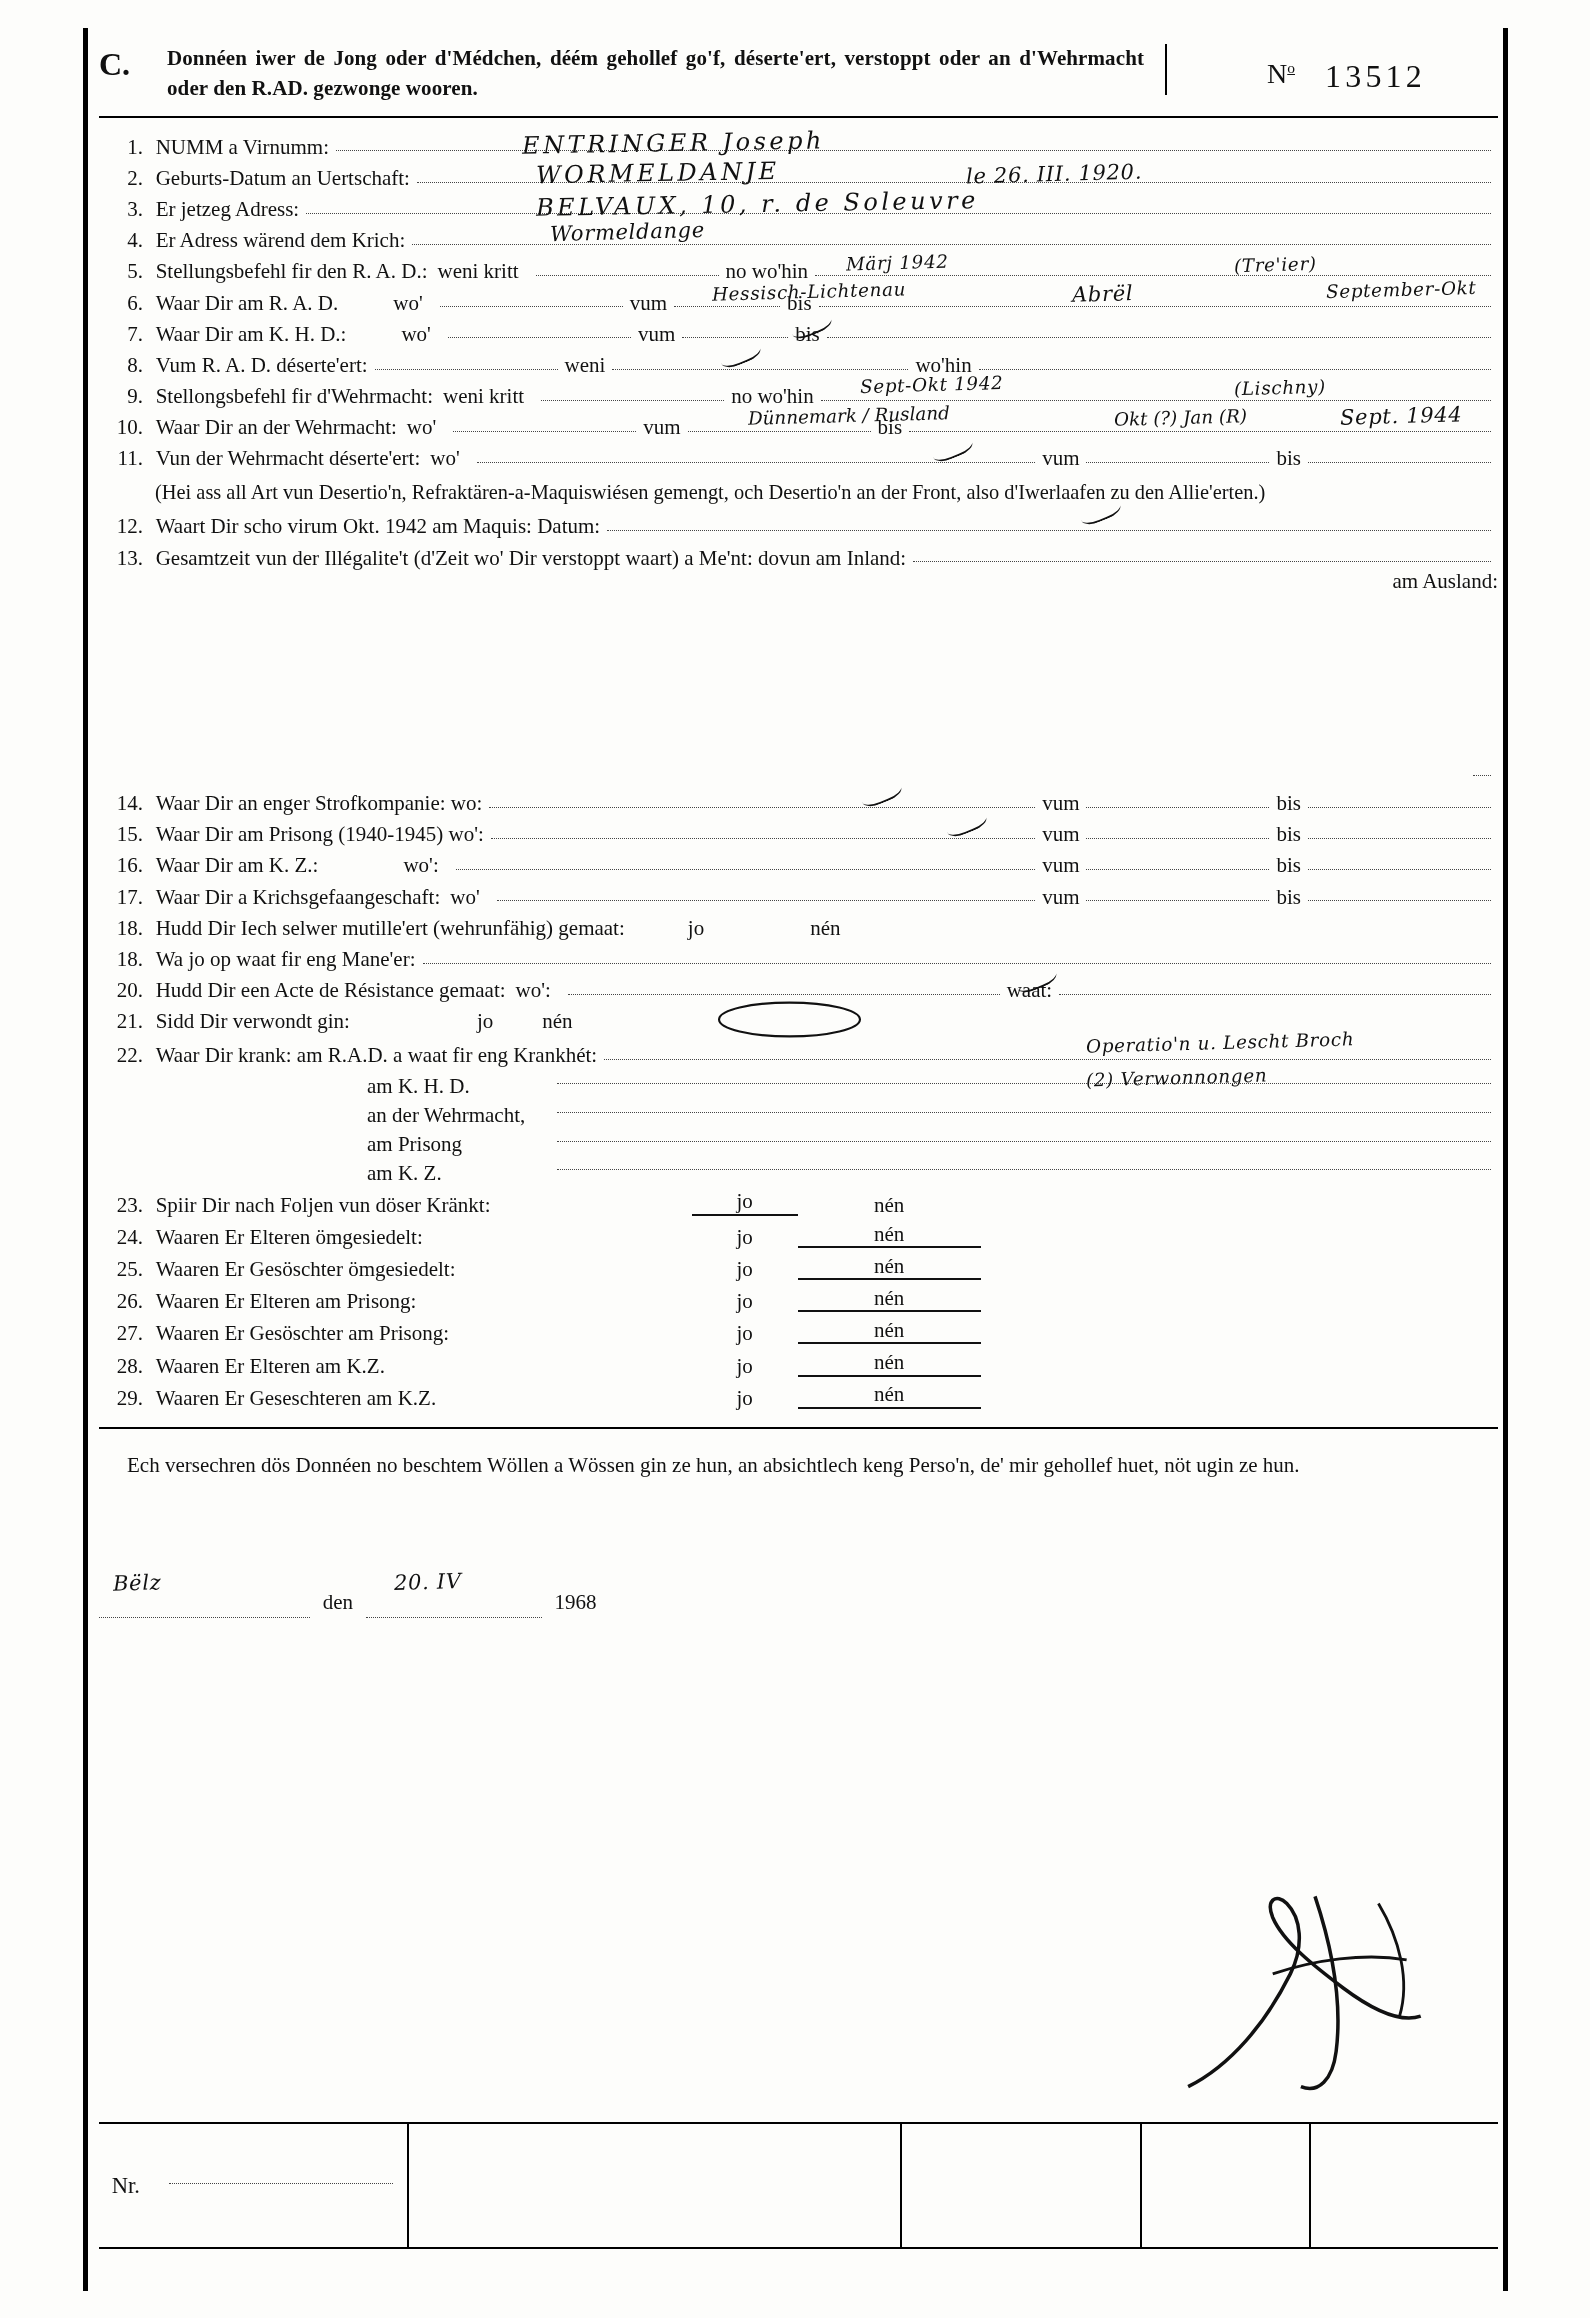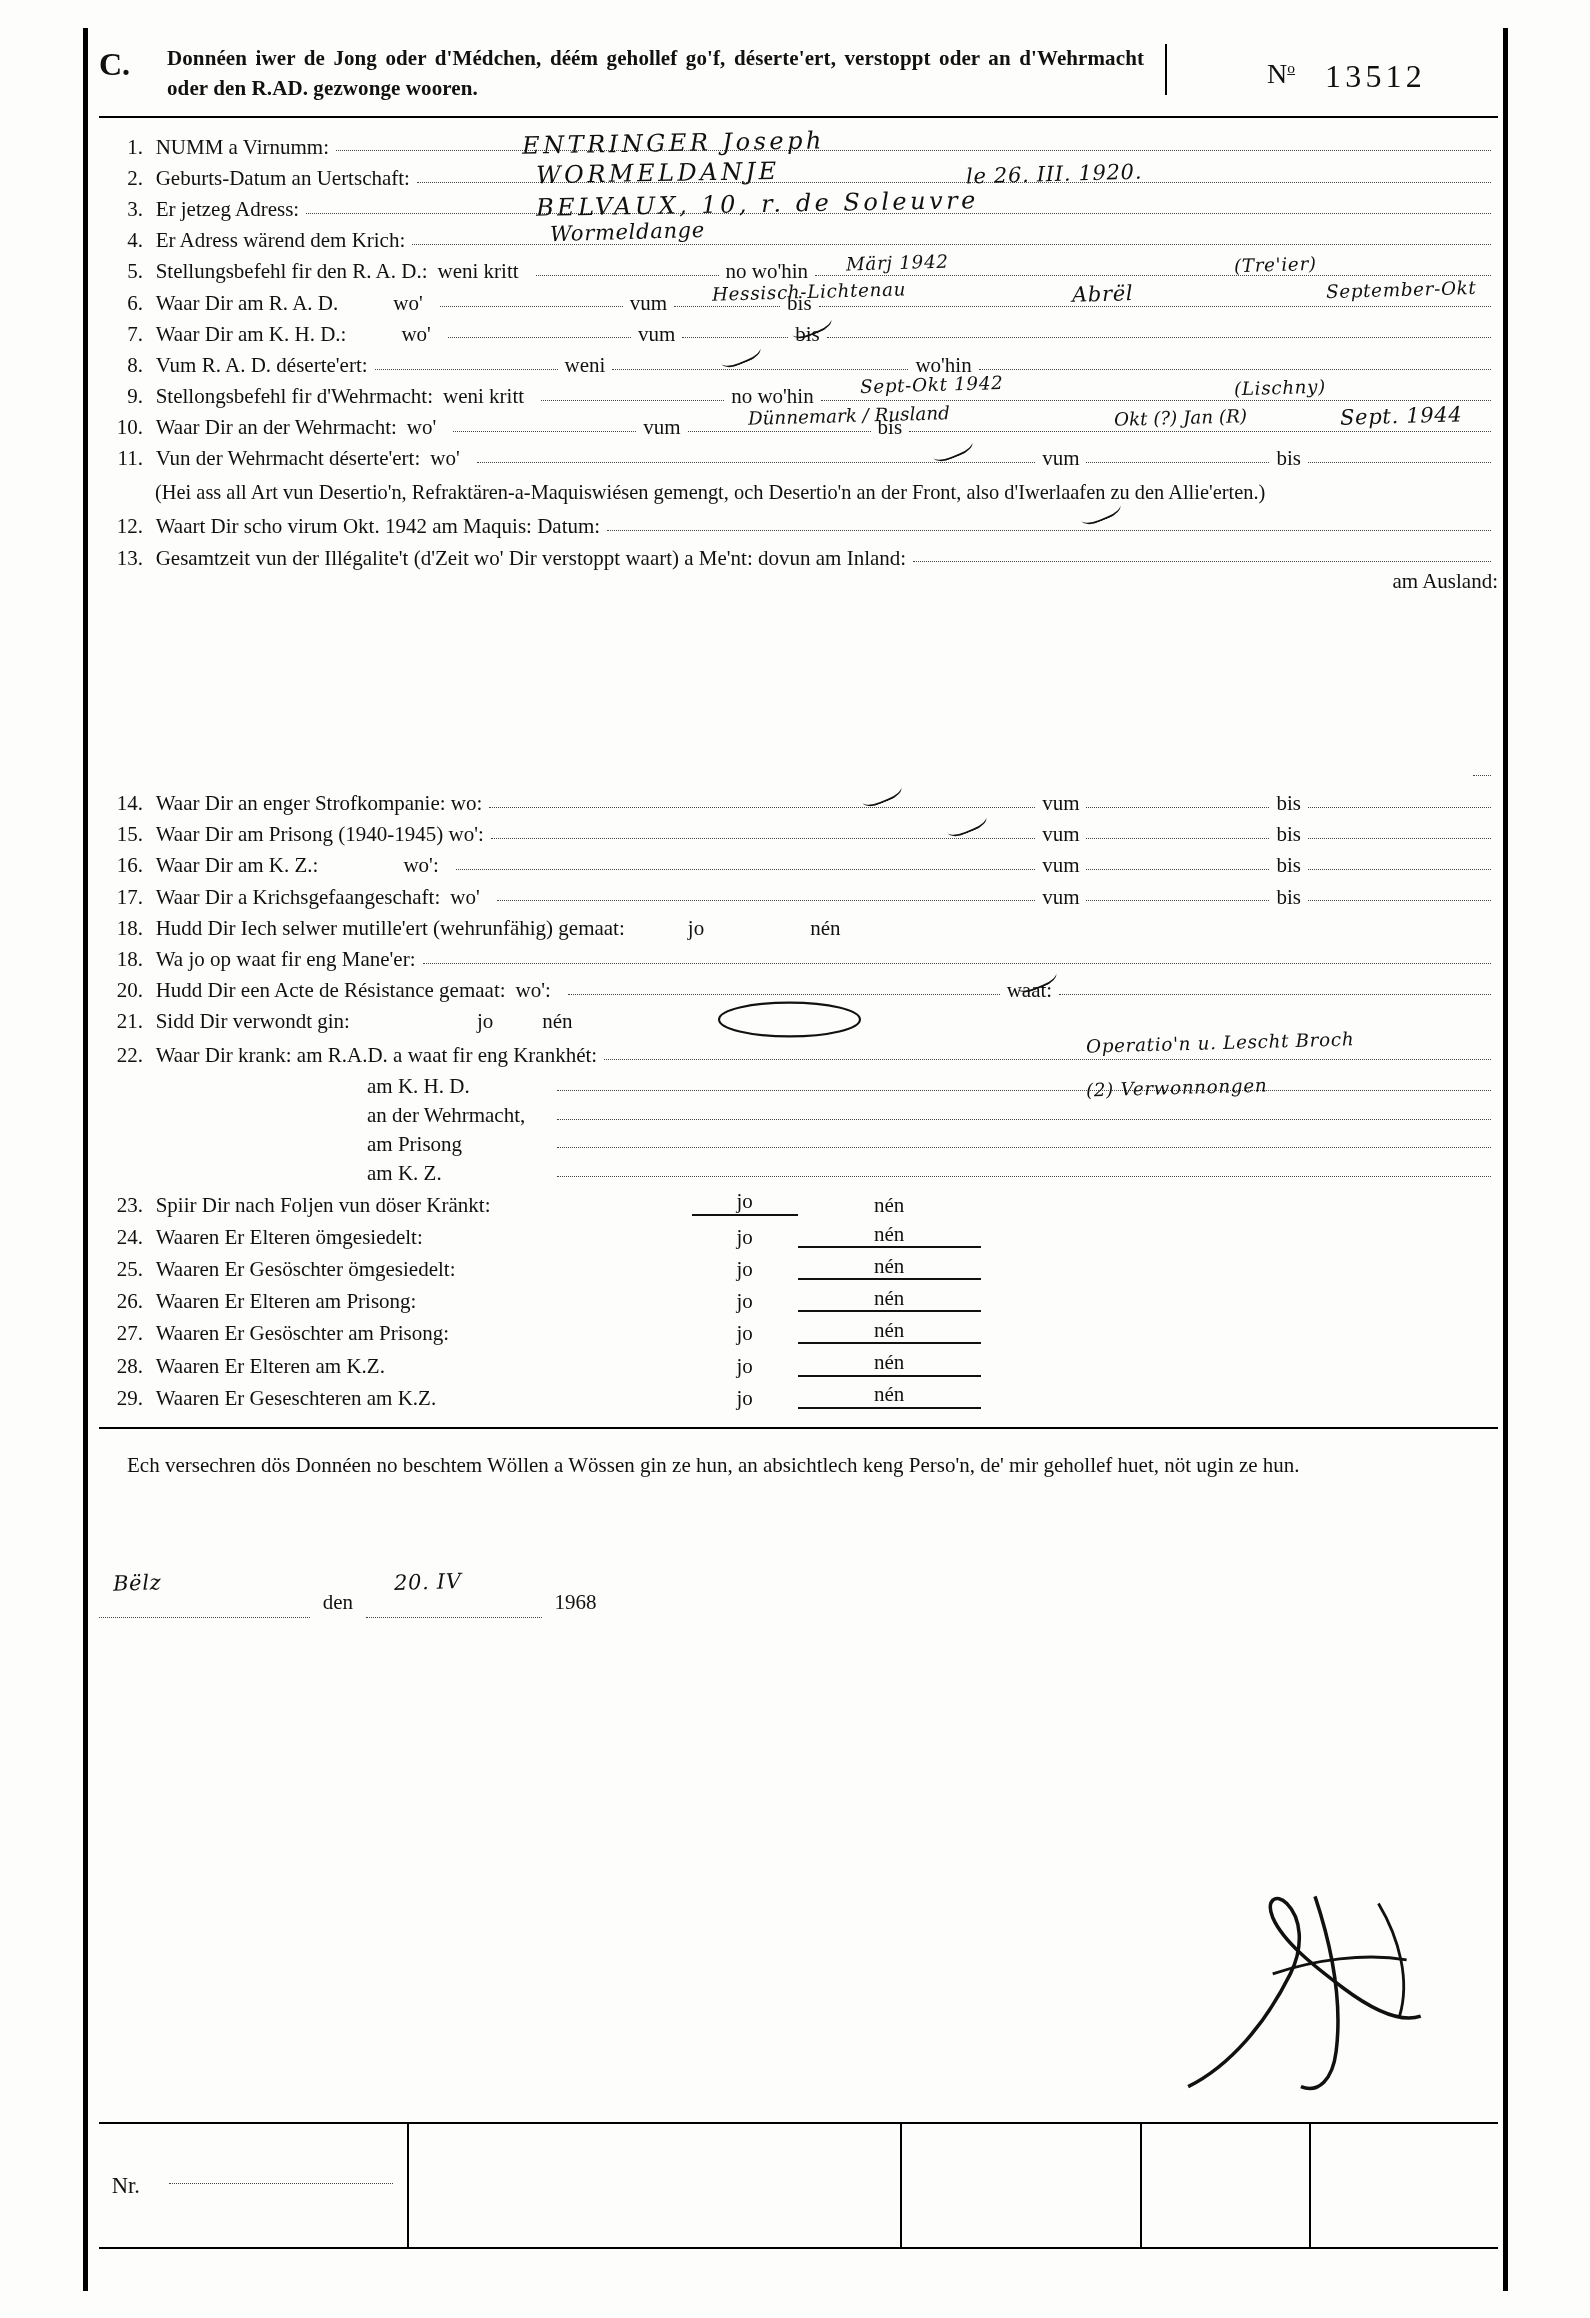--- a/index.html
+++ b/index.html
@@ -111,21 +111,21 @@
     border-radius:40%;
   }
   .note{
     font-size:20.4px;
     line-height:1.25;
     margin:1.4px 0 11.3px 56px;
   }
   .sub{margin-left:56px;flex-direction:column;}
 
   .q22lines{margin-left:0;}
-  .q22row{display:flex;align-items:flex-end;margin-bottom:7.8px;}
+  .q22row{display:flex;align-items:center;margin-bottom:7.8px;}
   .q22lab{width:451px;text-align:left;padding-left:268px;box-sizing:border-box;white-space:nowrap;}
 
   
   .yn{display:flex;align-items:flex-end;margin-bottom:7.8px;position:relative;}
   .yn .lbl{width:536px;}
   .yn .jo{width:106px;text-align:center;}
   .yn .nen{width:183px;text-align:center;}
   .ul{border-bottom:2.1px solid #111;padding-bottom:1.4px;}
 
   hr.sep{border:none;border-top:2.1px solid #000;margin:18.3px 0 0 0;}

